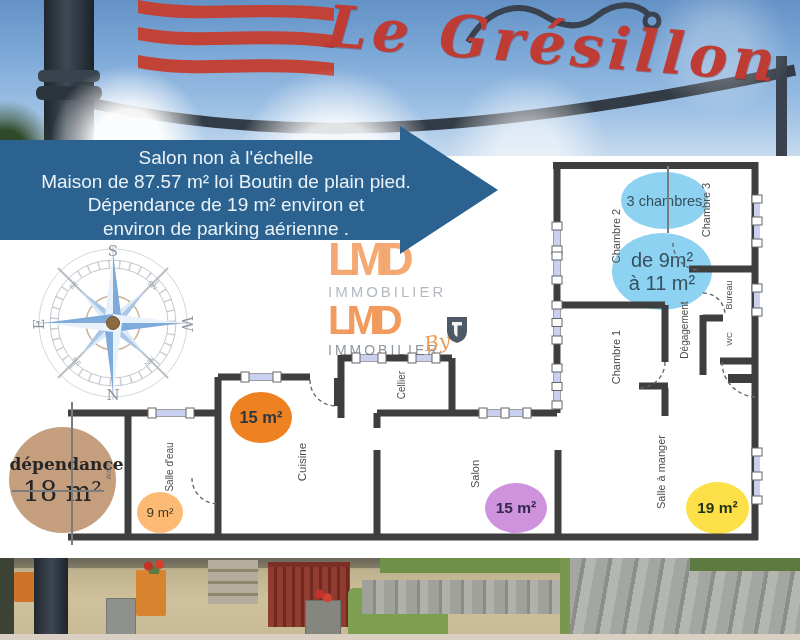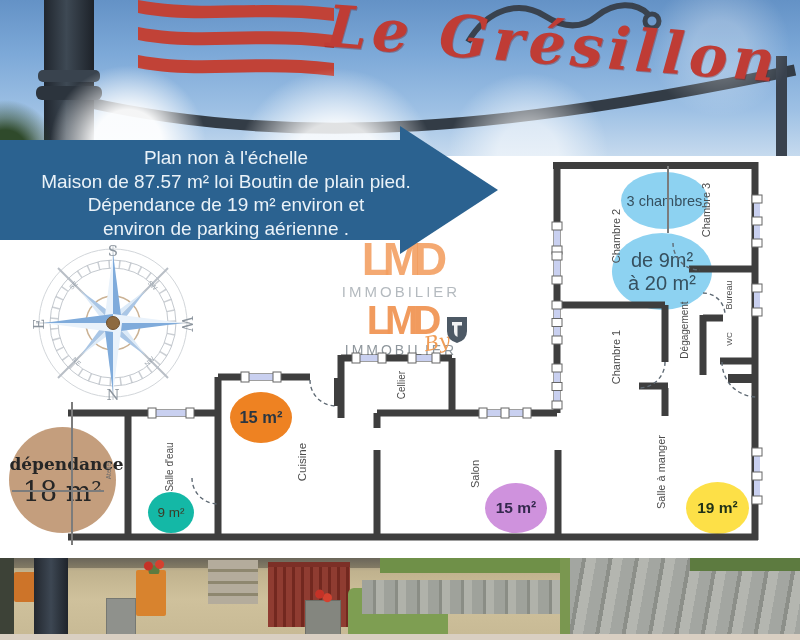--- a/index.html
+++ b/index.html
@@ -31,30 +31,30 @@
   
   .bubble{position:absolute;border-radius:50%;display:flex;flex-direction:column;
     align-items:center;justify-content:center;text-align:center;z-index:2;}
   .plan-svg{position:absolute;left:0;top:0;z-index:3;}
   .compass{position:absolute;left:33px;top:243px;z-index:2;}
 
   .b-blue{background:#8dd2f1;color:#36505f;}
   .b1{left:621px;top:172px;width:87px;height:57px;font-size:14.5px;}
   .b2{left:612px;top:233px;width:100px;height:77px;font-size:20px;line-height:23px;}
   .b3{left:230px;top:392px;width:62px;height:51px;background:#ee8222;color:#2a3642;font-weight:bold;font-size:16.5px;}
-  .b4{left:148px;top:492px;width:46px;height:41px;background:#14b8a6;color:#3c3c28;font-size:13.5px;text-align:center;}
+  .b4{left:137px;top:492px;width:46px;height:41px;background:#fdba74;color:#3c3c28;font-size:13.5px;text-align:center;}
   .b5{left:485px;top:483px;width:62px;height:50px;background:#cf92dd;color:#33284d;font-weight:bold;font-size:15.5px;}
   .b6{left:686px;top:482px;width:63px;height:52px;background:#fde047;color:#1f3118;font-weight:bold;font-size:15.5px;}
   .b7{left:9px;top:427px;width:107px;height:106px;background:rgba(194,155,121,.97);color:#262626;
       font-family:"DejaVu Serif",serif;}
   .b7 .dep-word{font-weight:bold;font-size:17px;margin-left:8px;}
   .b7 .dep-size{font-size:27px;margin-top:2px;}
 
   
-  .watermark{position:absolute;left:328px;top:236px;width:146px;z-index:2;text-align:center;line-height:1;}
+  .watermark{position:absolute;left:328px;top:236px;width:146px;z-index:2;line-height:1;}
   .wm-brand1{font-size:46px;font-weight:bold;letter-spacing:-7px;color:rgba(242,157,95,.88);}
   .wm-sub1{font-size:15px;letter-spacing:3px;color:rgba(130,140,148,.6);margin-top:2px;}
   .wm-brand2{font-size:40px;font-weight:bold;letter-spacing:-6px;color:rgba(240,150,85,.95);margin-top:1px;}
   .wm-sub2{font-size:14px;letter-spacing:3px;color:rgba(110,120,128,.78);margin-top:3px;}
   .wm-by{position:absolute;left:96px;top:96px;font-family:"DejaVu Serif",serif;font-style:italic;
     font-size:20px;color:#f09c55;transform:rotate(-10deg);}
   .wm-shield{position:absolute;left:118px;top:80px;}
 
   
   .photo-bottom{position:absolute;left:0;top:558px;width:800px;height:82px;z-index:1;overflow:hidden;
@@ -114,21 +114,21 @@
       <rect x="44" y="0" width="50" height="156" fill="url(#postg)"></rect>
       <rect x="38" y="70" width="62" height="12" rx="5" fill="#39434e"></rect>
       <rect x="36" y="86" width="66" height="14" rx="6" fill="#2c343d"></rect>
     </svg>
     <div class="sign-text">Le Grésillon</div>
   </div>
 
   <div class="banner-rect"></div>
   <div class="banner-tip"></div>
   <div class="banner-text">
-    <div>Plan non à l'échelle</div>
+    <div>Salon non à l'échelle</div>
     <div>Maison de 87.57 m² loi Boutin de plain pied.</div>
     <div>Dépendance de 19 m² environ et</div>
     <div>environ de parking aérienne .</div>
   </div>
 
   <svg class="compass" width="160" height="160" viewBox="0 0 160 160">
     <circle cx="80" cy="80" r="74" fill="none" stroke="#d2d6da" stroke-width="1"></circle>
     <circle cx="80" cy="80" r="63" fill="none" stroke="#c4c9cf" stroke-width="1"></circle>
     <circle cx="80" cy="80" r="55" fill="none" stroke="#c4c9cf" stroke-width="1"></circle>
     <circle cx="80" cy="80" r="59" fill="none" stroke="#b9bfc6" stroke-width="8" stroke-dasharray="1.5 9" opacity=".75"></circle>
@@ -198,21 +198,21 @@
       <path d="M1,1 H21 V15 Q21,24 11,27 Q1,24 1,15 Z" fill="#4d5965"></path>
       <path d="M6,6 H16 V9.5 H11.5 V21 Q8,19.5 8,15.5 V9.5 H6 Z" fill="#ffffff" opacity=".92"></path>
     </svg>
   </div>
 
   <div class="bubble b-blue b1">
     <span>3 chambres</span>
   </div>
   <div class="bubble b-blue b2">
     <span>de 9m²</span>
-    <span>à 20 m²</span>
+    <span>à 11 m²</span>
   </div>
   <div class="bubble b3">
     <span>15 m²</span>
   </div>
   <div class="bubble b4">
     <span>9 m²</span>
   </div>
   <div class="bubble b5">
     <span>15 m²</span>
   </div>

